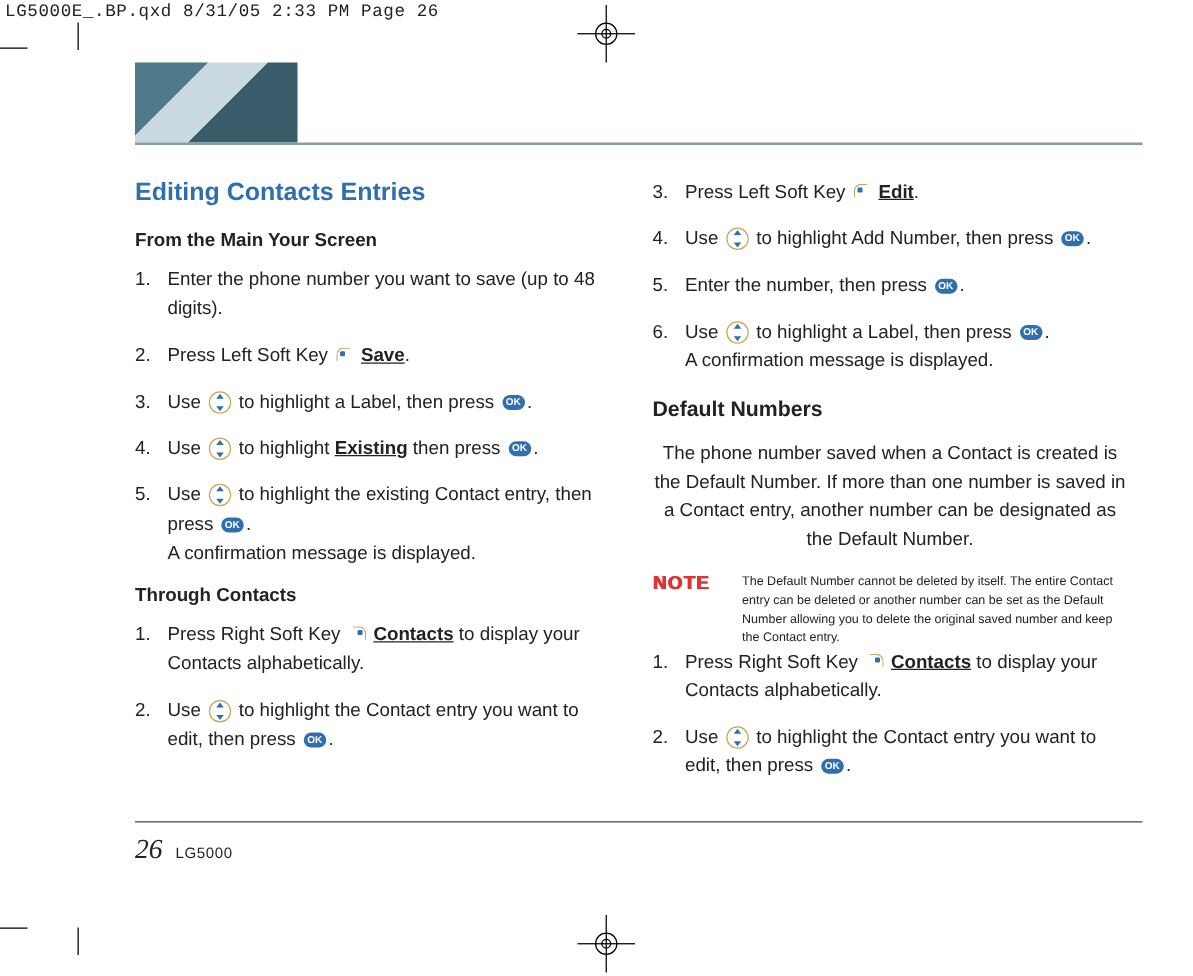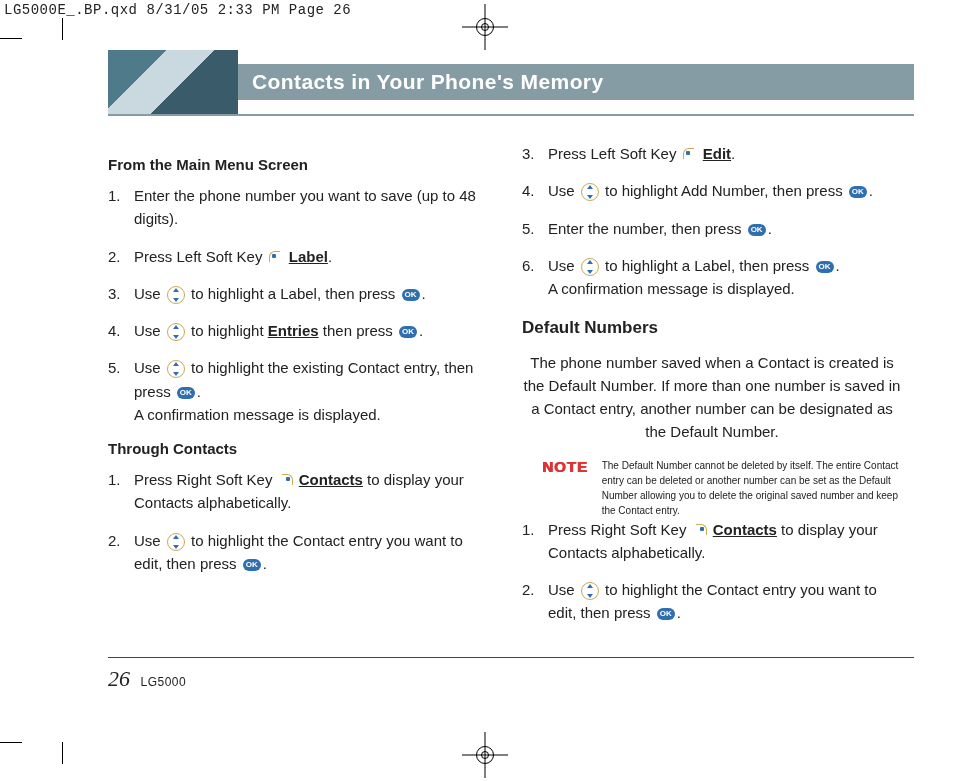--- a/index.html
+++ b/index.html
@@ -35,21 +35,21 @@
   h2.sect { color:#2f6fb0; font:700 20px/1.2 Arial, sans-serif; margin-bottom:18px; }
   h3.sub  { font:700 17px/1.2 Arial, sans-serif; margin:18px 0 12px; }
   h4.subsub { font:700 15px/1.2 Arial, sans-serif; margin:14px 0 10px; }
 
   ol { list-style:none; counter-reset: li; }
   ol>li { position:relative; padding-left:26px; margin:0 0 14px 0; }
   ol>li::before { counter-increment: li; content: counter(li) "."; position:absolute; left:0; top:0; }
 
   p.body { margin: 0 0 14px 0; text-align: center; }
 
-  .note-row { display:flex; gap:14px; margin-top:10px;margin-left:20px; }
+  .note-row { display:flex; gap:26px; margin-top:10px; }
   .note-label { color:#d33; font:700 15px Arial; letter-spacing:1px; text-shadow: 1px 0 #d33; flex:0 0 auto; }
   .note-text { font-size:10px; line-height:1.5; }
 
   .ic { display:inline-block; vertical-align:middle; margin:0 2px; }
   .ic-ok { width:18px; height:12px; border-radius:6px; background:#2f6fb0; position:relative; }
   .ic-ok::after { content:"OK"; position:absolute; left:0; right:0; top:0; bottom:0; color:#fff; font:700 8px/12px Arial; text-align:center; }
   .ic-nav { width:18px; height:18px; border:1.5px solid #c7a95a; border-radius:50%; position:relative; background:#fff; }
   .ic-nav::before, .ic-nav::after { content:""; position:absolute; left:50%; width:0; height:0; border-left:3px solid transparent; border-right:3px solid transparent; transform:translateX(-50%);}
   .ic-nav::before { top:1px; border-bottom:4px solid #2f6fb0; }
   .ic-nav::after  { bottom:1px; border-top:4px solid #2f6fb0; }
@@ -87,46 +87,46 @@
     <div class="hline"></div>
       <div class="vline"></div>
       <div class="c1"></div>
       <div class="c2"></div>
   </div>
 
   <div class="content">
 
     <div class="banner">
       <div class="banner-img"></div>
-      <div class="banner-bar">Contacts in Your Phone's Memory</div>
       <div class="banner-rule"></div>
     </div>
 
     <div class="cols">
 
       <div class="col">
-        <h4 class="subsub">From the Main Menu Screen</h4>
+        <h2 class="sect">Editing Contacts Entries</h2>
+        <h4 class="subsub">From the Main Your Screen</h4>
 
         <ol>
           <li><span>Enter the phone number you want to save (up to 48 digits).</span></li>
           <li>
             <span>Press Left Soft Key </span>
             <span class="ic ic-soft"></span>
-            <b>Label</b><span>.</span>
+            <b>Save</b><span>.</span>
           </li>
           <li>
             <span>Use </span>
             <span class="ic ic-nav"></span>
             <span> to highlight a Label, then press </span>
             <span class="ic ic-ok"></span><span>.</span><br>
           </li>
           <li>
             <span>Use </span>
             <span class="ic ic-nav"></span>
-            <span> to highlight </span><b>Entries</b><span> then press </span>
+            <span> to highlight </span><b>Existing</b><span> then press </span>
             <span class="ic ic-ok"></span><span>.</span>
           </li>
           <li>
             <span>Use </span>
             <span class="ic ic-nav"></span>
             <span> to highlight the existing Contact entry, then press </span>
             <span class="ic ic-ok"></span><span>.</span><br>
             <span>A confirmation message is displayed.</span>
           </li>
         </ol>

